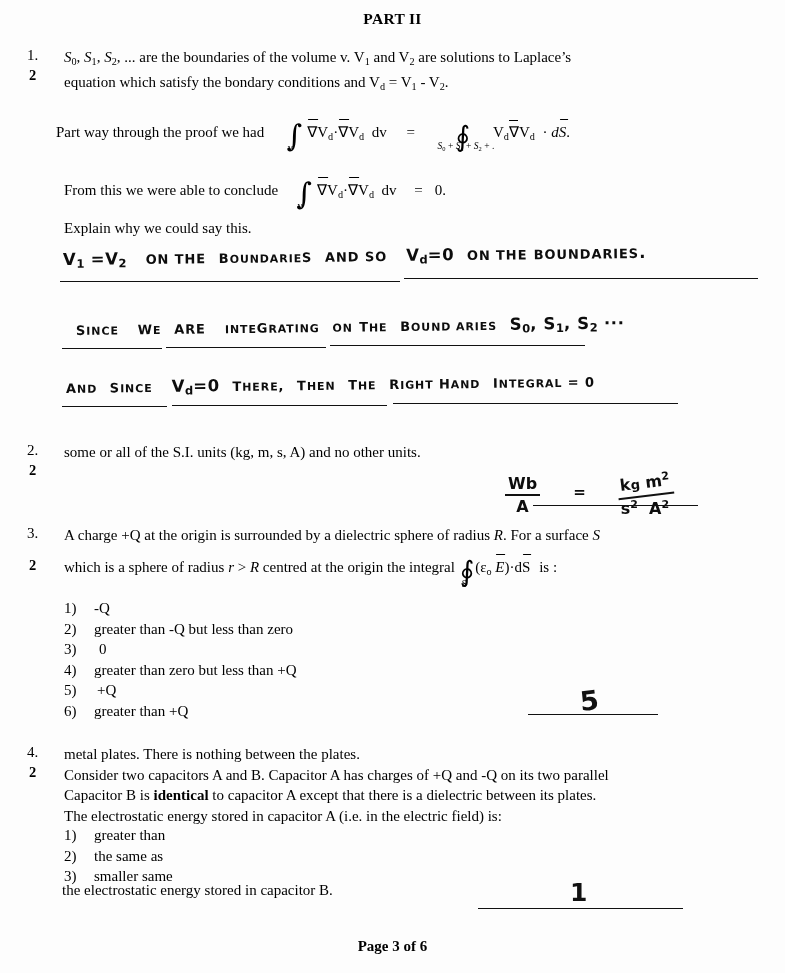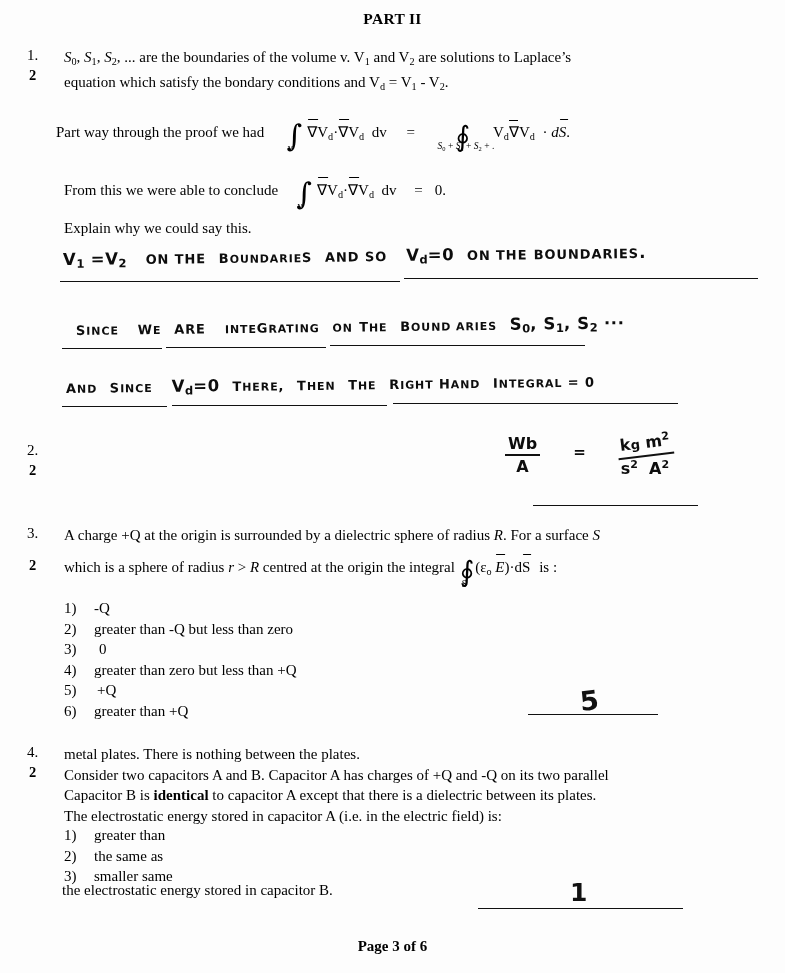--- a/index.html
+++ b/index.html
@@ -236,23 +236,24 @@
   <div class="abs hw hw-line-3" style="top:378px; left:66px;">
     <span class="hw-cap">A<span style="font-size:11px;">ND</span></span>&nbsp;&nbsp;<span class="hw-cap">S<span style="font-size:11px;">INCE</span></span>&nbsp;&nbsp; V<span class="hw-small">d</span>=0 &nbsp;<span class="hw-cap">T<span style="font-size:11px;">HERE</span>,</span>&nbsp;&nbsp;<span class="hw-cap">T<span style="font-size:11px;">HEN</span></span>&nbsp;&nbsp;<span class="hw-cap">T<span style="font-size:11px;">HE</span></span>&nbsp;&nbsp;<span class="hw-cap">R<span style="font-size:11px;">IGHT</span> H<span style="font-size:11px;">AND</span></span>&nbsp;&nbsp;<span class="hw-cap">I<span style="font-size:11px;">NTEGRAL</span> = 0</span>
   </div>
   <div class="rule" style="top:406px; left:62px; width:105px;"></div>
   <div class="rule" style="top:405px; left:172px; width:215px;"></div>
   <div class="rule" style="top:403px; left:393px; width:285px;"></div>
 
   <div class="abs qnum" style="top:442px;">2.</div>
   <div class="abs qmark" style="top:462px;">2</div>
   <div class="abs qbody" style="top:442px;">
-  </div>
-
-  <div class="abs hw" style="top:432px; left:505px;">
+    <span class="line">some or all of the S.I. units (kg, m, s, A) and no other units.</span>
+  </div>
+
+  <div class="abs hw" style="top:472px; left:505px;">
     <span class="frac">
       <span class="num">Wb</span>
       <span class="den">A</span>
     </span>
     <span style="display:inline-block; width:22px;"></span>
     <span style="font-size:15px; vertical-align:3px;">=</span>
     <span style="display:inline-block; width:20px;"></span>
     <span class="frac">
       <span class="num" style="transform:rotate(-7deg); display:inline-block; padding-bottom:3px;">k<span style="font-size:13px;">g</span> m<span style="font-size:11px; vertical-align:6px;">2</span></span>
       <span class="den">s<span style="font-size:11px; vertical-align:6px;">2</span>&nbsp;&nbsp;A<span style="font-size:11px; vertical-align:6px;">2</span></span>

